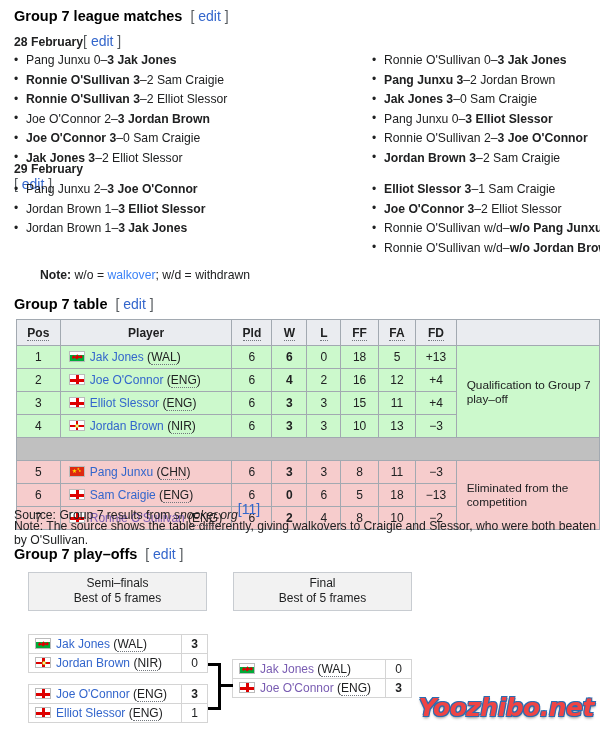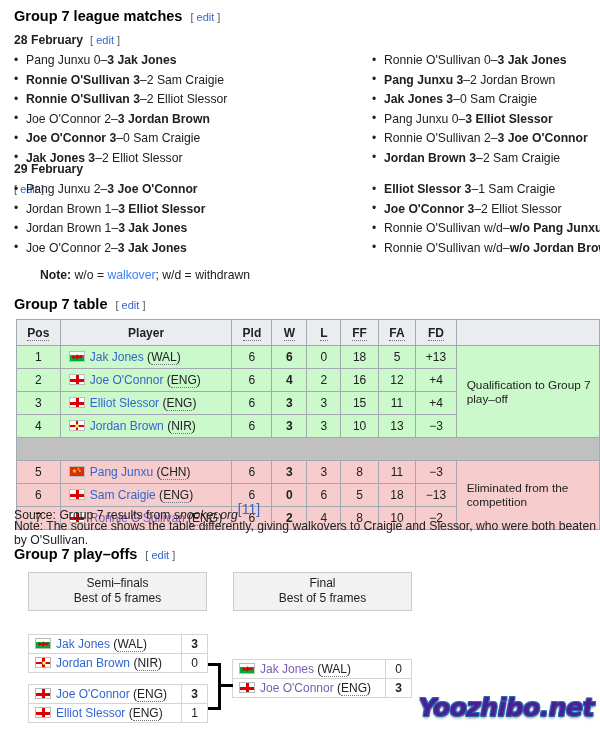--- a/index.html
+++ b/index.html
@@ -22,34 +22,33 @@
     font-size: 14.5px;
     font-weight: bold;
     color: #000000;
     margin: 0;
     padding: 0;
     display: flex;
     align-items: baseline;
     gap: 8px;
   }
   .editlink {
-    font-size: 11px;
+    font-size: 14px;
     font-weight: normal;
     color: #54595d;
     white-space: nowrap;
   }
   .editlink .brk { color: #54595d; }
   .editlink a { color: #3366cc; text-decoration: none; }
 
   .date-head {
     font-size: 12.2px;
     font-weight: bold;
     display: flex;
     align-items: baseline;
-    gap: 7px;
   }
 
   
   .matchcols {
     position: relative;
   }
   .mcol {
     position: absolute;
     top: 0;
   }
@@ -265,21 +264,21 @@
   
   .watermark {
     position: absolute;
     right: 6px;
     bottom: 8px;
     font-size: 25px;
     font-weight: bold;
     font-style: italic;
     font-family: "DejaVu Sans", sans-serif;
     letter-spacing: -0.5px;
-    color: #4c1d95;
+    color: #ef4444;
     text-shadow:
       1px 1px 0 #2b6cb0,
       -1px 1px 0 #2b6cb0,
       1px -1px 0 #2b6cb0,
       -1px -1px 0 #2b6cb0,
       0 2px 3px rgba(0,0,0,0.45);
   }
 </style>
 </head>
 <body>
@@ -323,21 +322,20 @@
   <span>29 February</span>
   <span class="editlink">[&nbsp;<a href="#">edit</a>&nbsp;]</span>
 </div>
 
 <div class="matchcols" style="position:absolute;left:0;top:180px;width:600px;height:100px;">
   <div class="mcol left">
     <ul class="matches" id="d2l">
         <li><span class="">Pang Junxu</span> <span class="">2</span><span>–</span><span class="b">3</span> <span class="b">Joe O'Connor</span></li>
         <li><span class="">Jordan Brown</span> <span class="">1</span><span>–</span><span class="b">3</span> <span class="b">Elliot Slessor</span></li>
         <li><span class="">Jordan Brown</span> <span class="">1</span><span>–</span><span class="b">3</span> <span class="b">Jak Jones</span></li>
-        <li><span class="">Joe O'Connor</span> <span class="">2</span><span>–</span><span class="b">3</span> <span class="b">Jak Jones</span></li>
       </ul>
   </div>
   <div class="mcol right">
     <ul class="matches" id="d2r">
         <li><span class="b">Elliot Slessor</span> <span class="b">3</span><span>–</span><span class="">1</span> <span class="">Sam Craigie</span></li>
         <li><span class="b">Joe O'Connor</span> <span class="b">3</span><span>–</span><span class="">2</span> <span class="">Elliot Slessor</span></li>
         <li><span class="">Ronnie O'Sullivan</span> <span class="">w/d</span><span>–</span><span class="b">w/o</span> <span class="b">Pang Junxu</span></li>
         <li><span class="">Ronnie O'Sullivan</span> <span class="">w/d</span><span>–</span><span class="b">w/o</span> <span class="b">Jordan Brown</span></li>
       </ul>
   </div>

